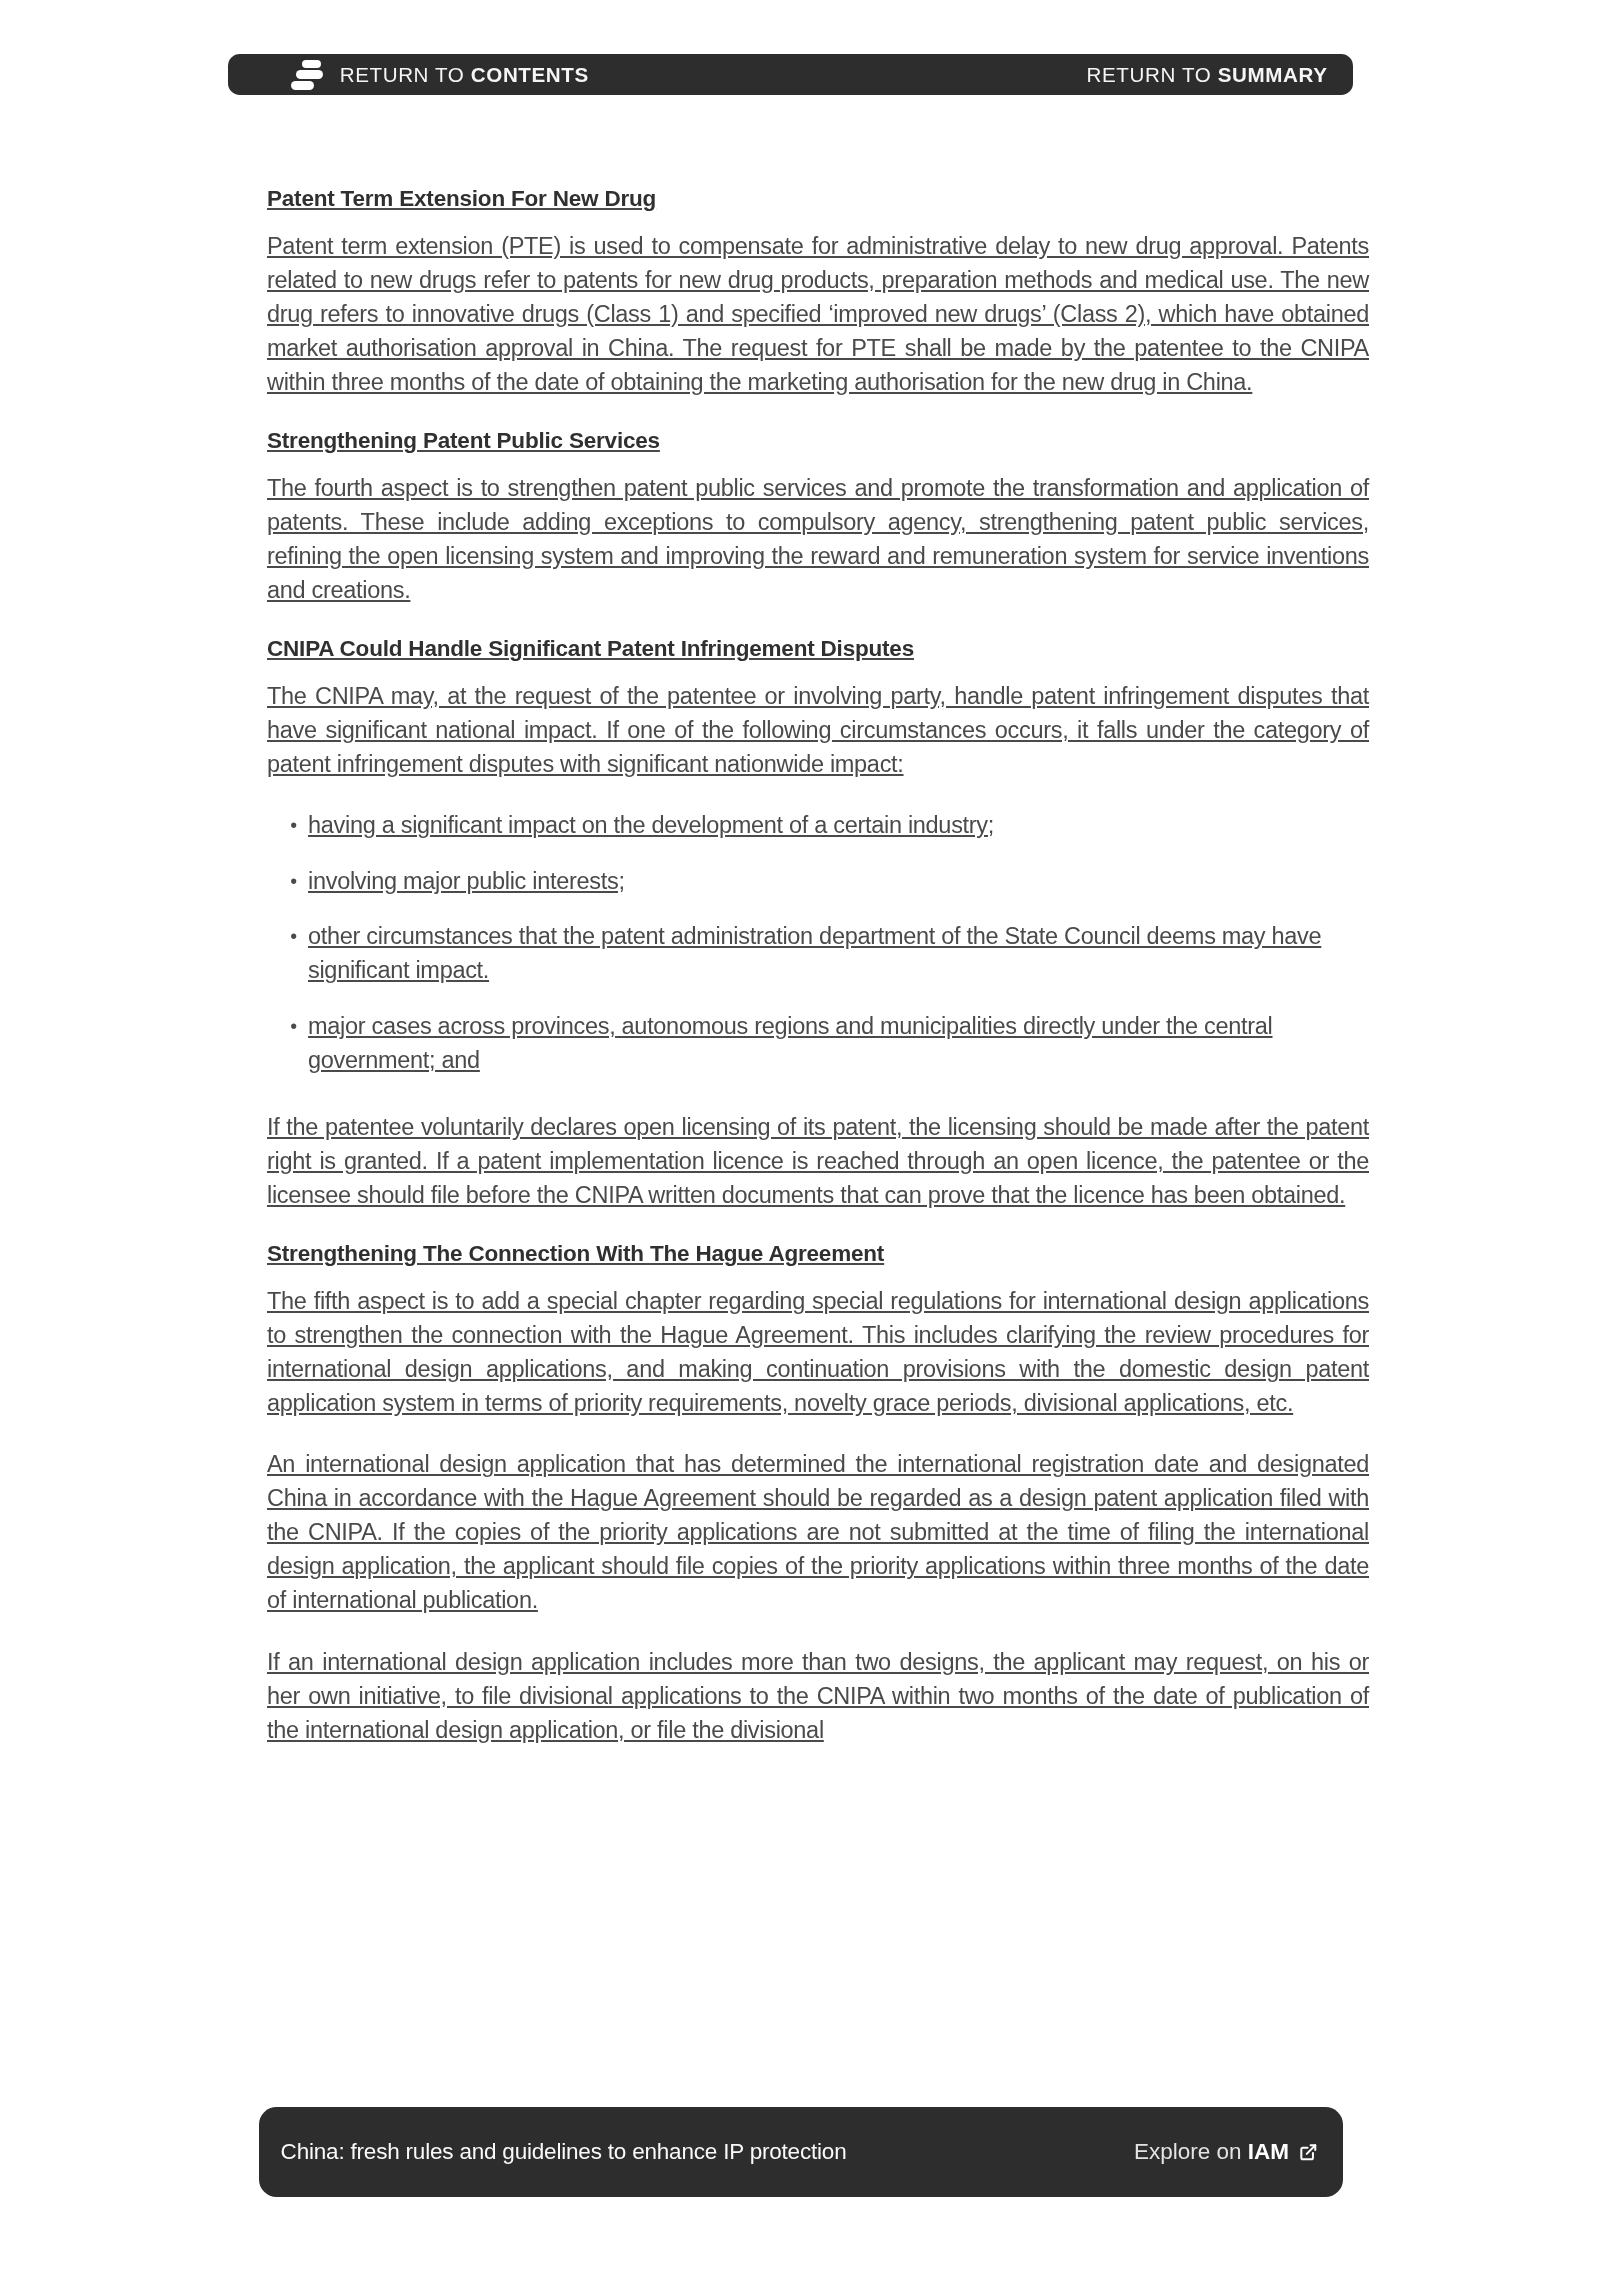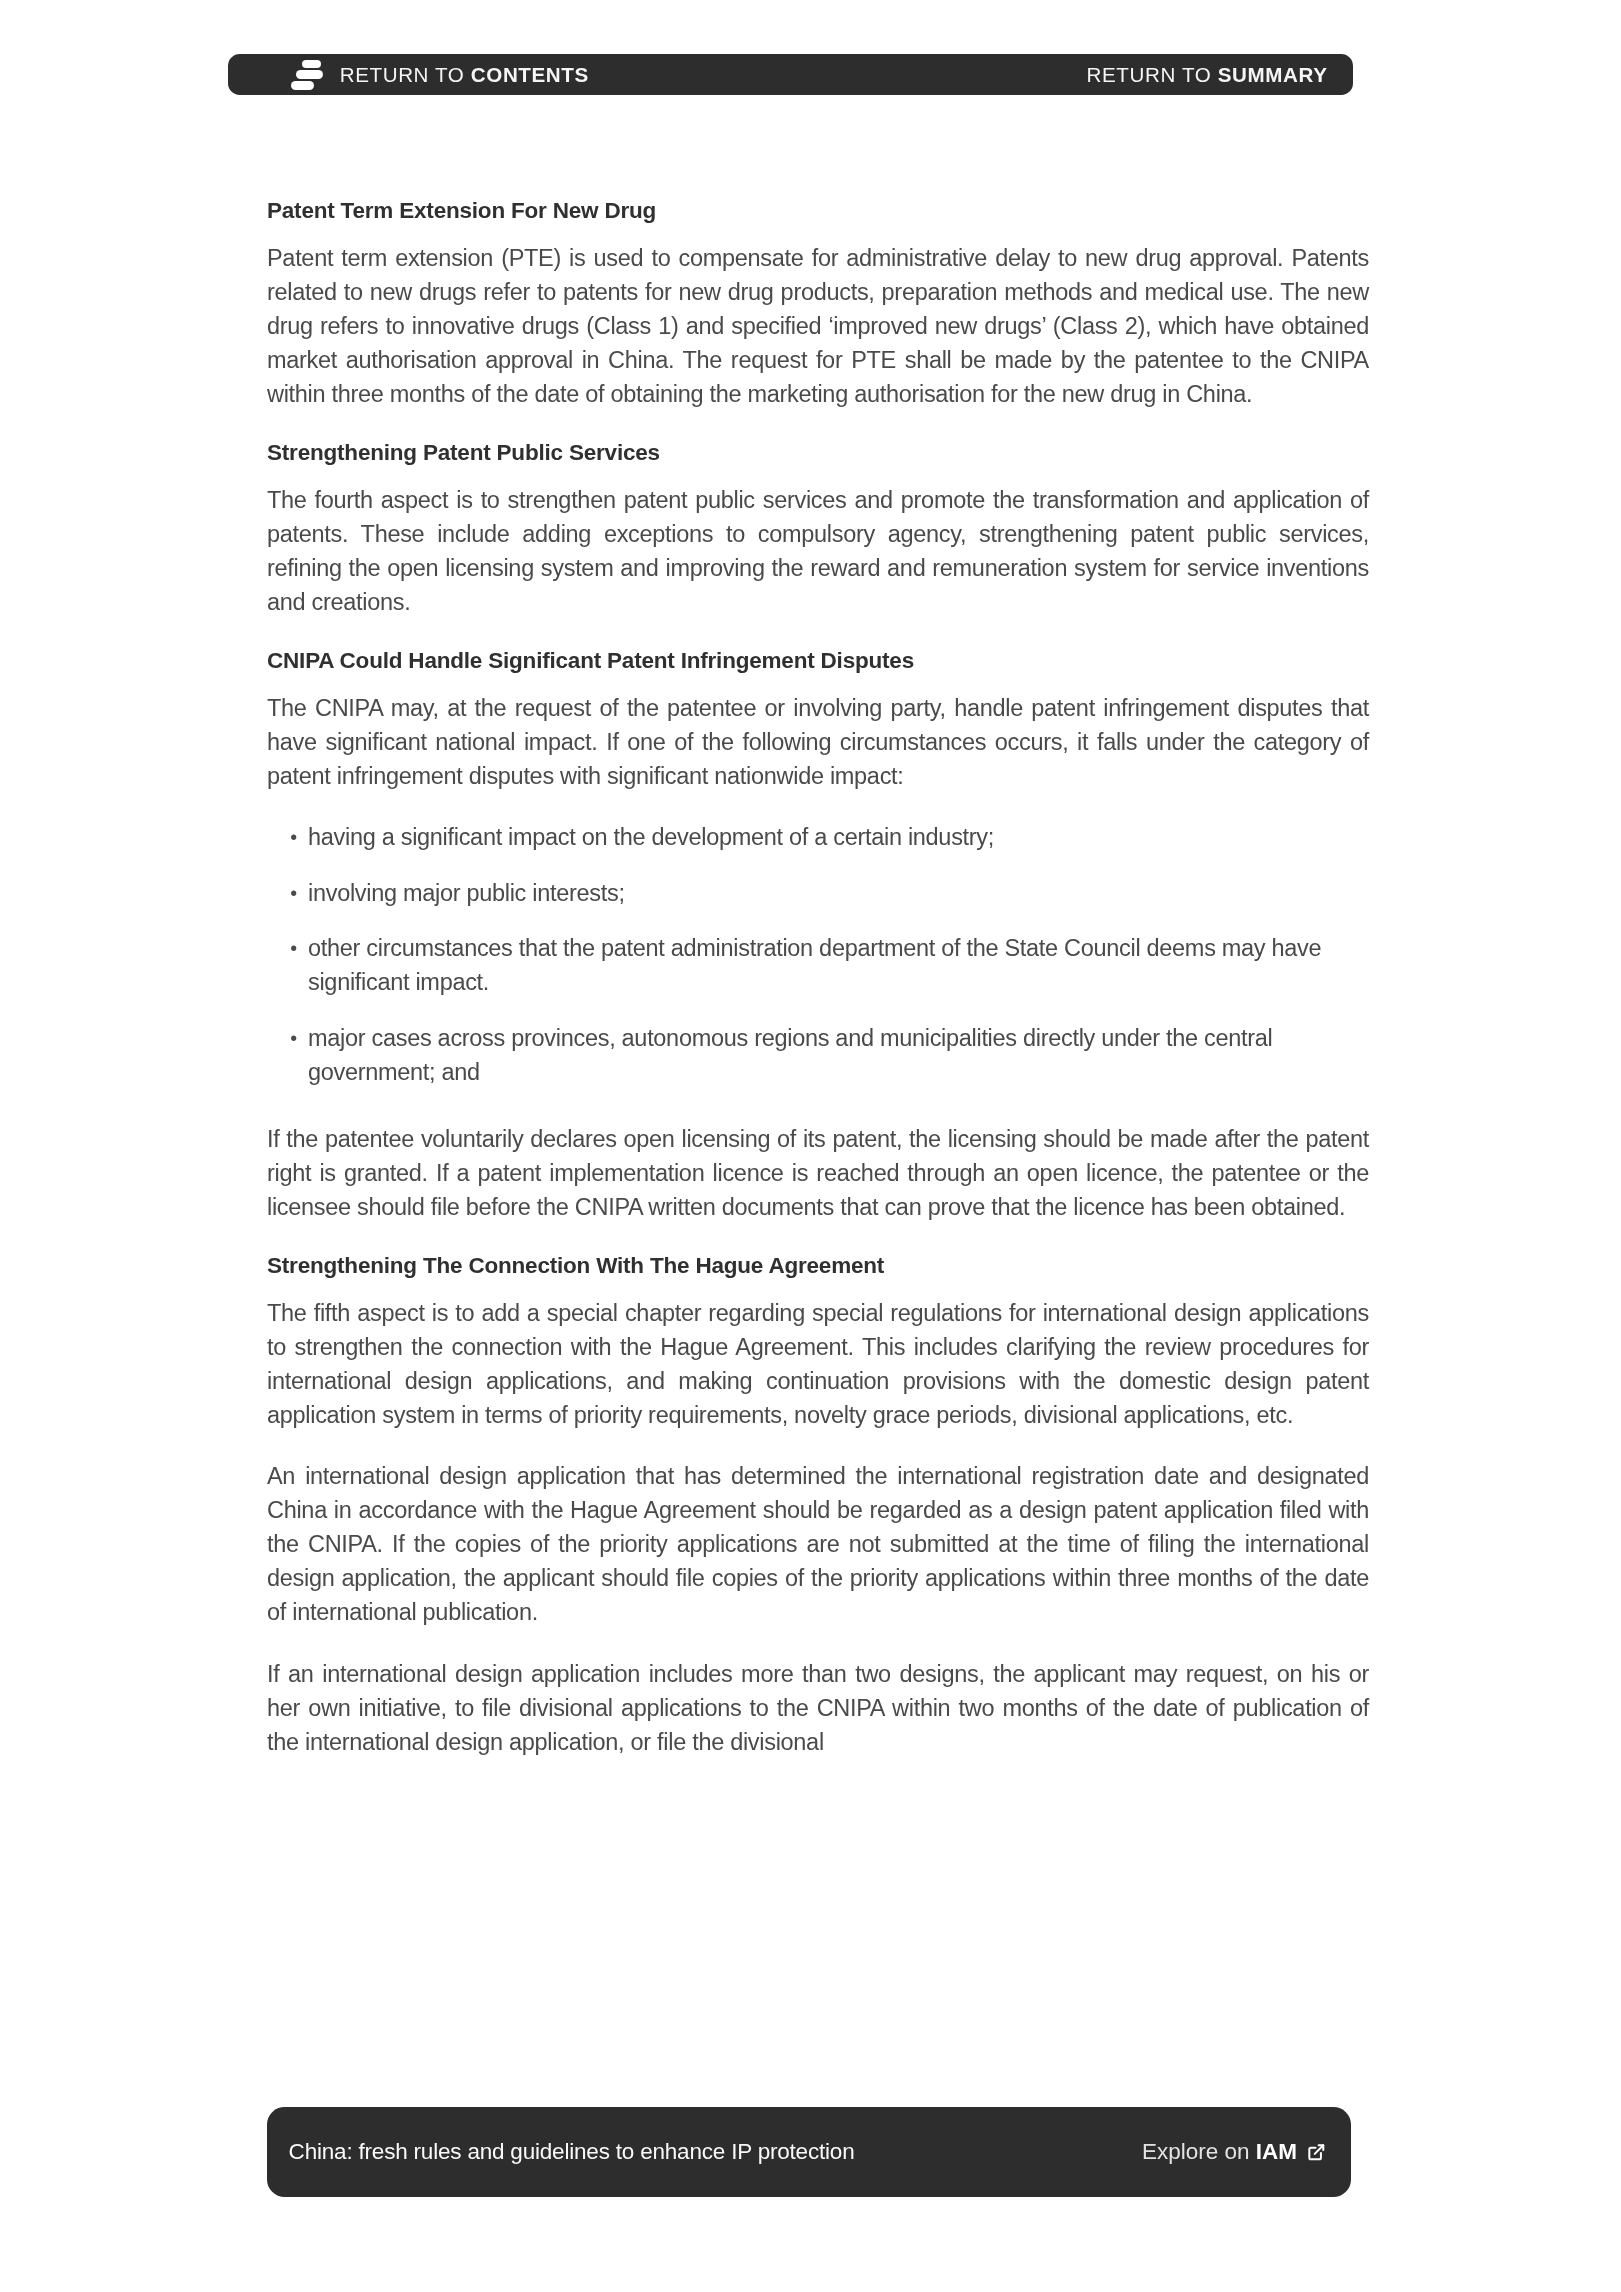--- a/index.html
+++ b/index.html
@@ -36,26 +36,27 @@
   .logo-icon { width: 32px; height: 30px; display: flex; flex-direction: column; justify-content: center; }
   .logo-icon .pill { height: 8.8px; border-radius: 4.9px; background: #ffffff; }
   .logo-icon .pill + .pill { margin-top: 2px; }
   .logo-icon .p1 { width: 19.6px; margin-left: 10.8px; }
   .logo-icon .p2 { width: 27.4px; margin-left: 4.9px; }
   .logo-icon .p3 { width: 22.5px; margin-left: 0; }
 
   
   .content {
     position: absolute;
-    left: 267px; top: 196px;
+    left: 267px; top: 184px;
     width: 1102px;
     color: #4a4a4a;
     font-size: 23.5px;
     line-height: 34px;
     letter-spacing: -0.3px;
+    text-decoration: underline;
   }
   .content h2 {
     font-size: 22.5px; line-height: 29px;
     font-weight: 700; color: #303030;
     letter-spacing: -0.2px;
     margin: 13.7px 0 15.7px 0;
   }
   .content h2:first-child { margin-top: 0; }
   .content p {
     text-align: justify;
@@ -75,21 +76,21 @@
     content: "\2022";
     position: absolute;
     left: -15.7px; top: 0;
     font-size: 19.6px;
     color: #4a4a4a;
   }
 
   
   .footer-bar {
     position: absolute;
-    left: 267px; top: 2107px;
+    left: 259px; top: 2107px;
     width: 1084px; height: 90px;
     background: #2d2d2d;
     border-radius: 17.6px;
     display: flex; align-items: center; justify-content: space-between;
     padding: 0 25.5px 0 21.6px;
   }
   .footer-title {
     color: #fafafa;
     font-size: 22.5px; line-height: 32px;
     letter-spacing: -0.2px;

